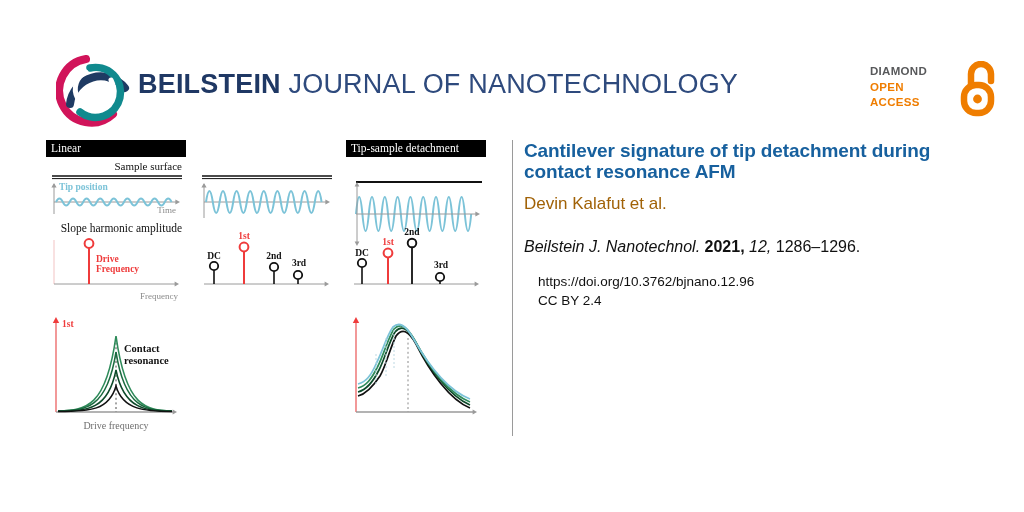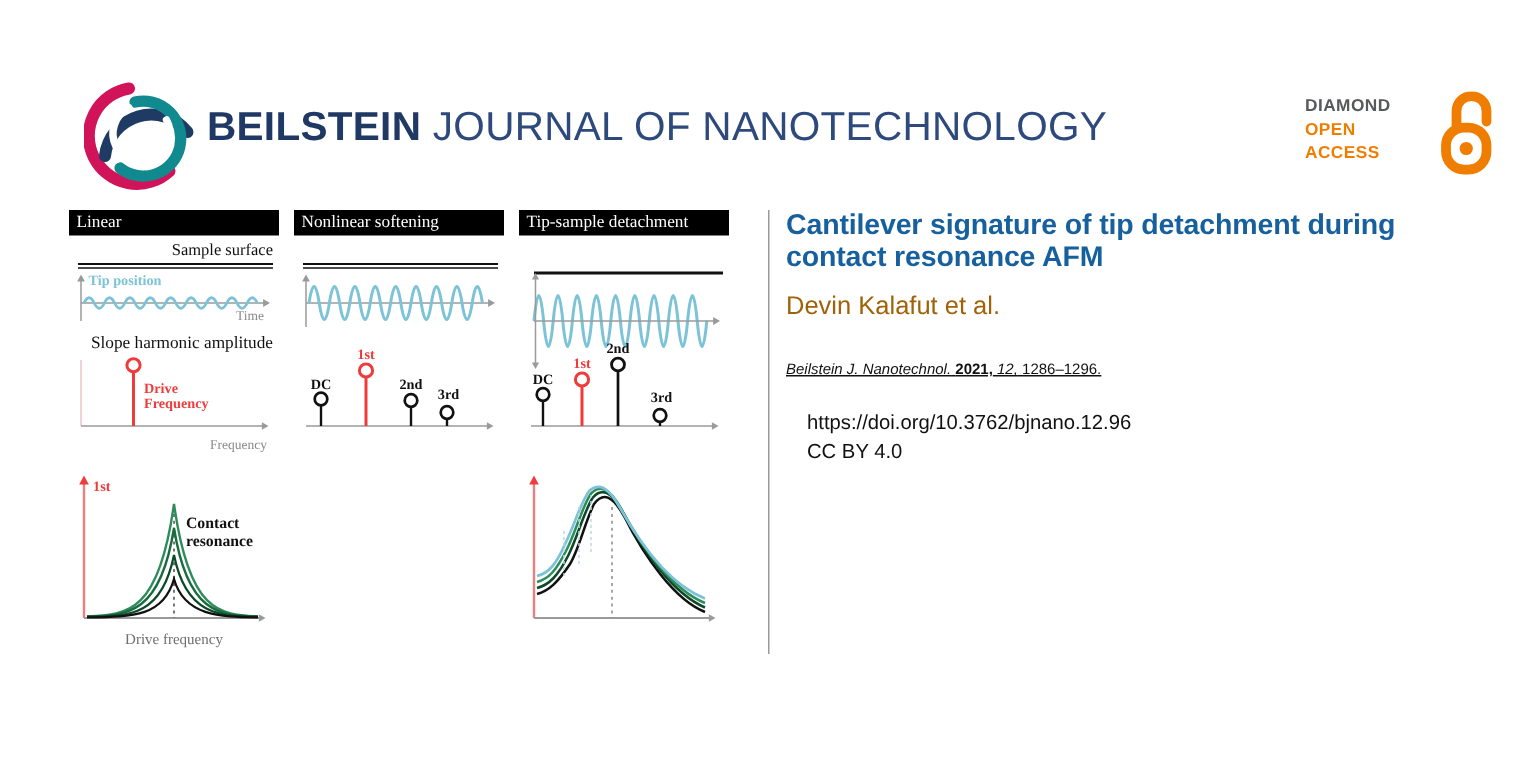--- a/index.html
+++ b/index.html
@@ -31,21 +31,21 @@
   
   .divider{position:absolute;left:512px;top:140px;width:1px;height:296px;background:#9a9a9a;}
 
   
   .meta{position:absolute;left:524px;top:140px;width:460px;}
   .art-title{
     color:#17609e;font-size:19px;font-weight:bold;line-height:21px;
     margin:0 0 12px 0;letter-spacing:-.1px;
   }
   .art-authors{color:#a16207;font-size:17px;line-height:20px;margin:0 0 24px 0;}
-  .art-cite{color:#111;font-size:10px;line-height:18px;margin:0 0 16px 0;text-decoration:underline;}
+  .art-cite{color:#111;font-size:16px;line-height:18px;margin:0 0 16px 0;}
   .art-cite .jname{font-style:italic;}
   .art-cite .yr{font-weight:bold;}
   .art-cite .vol{font-style:italic;}
   .art-doi{color:#111;font-size:13.5px;line-height:19px;margin:14px;}
 
   
   .figure{position:absolute;left:46px;top:140px;width:450px;height:296px;}
   .fig-col{position:absolute;top:0;width:140px;height:296px;}
   .col0{left:0;}
   .col1{left:150px;}
@@ -111,21 +111,21 @@
     <h1 class="art-title">Cantilever signature of tip detachment during contact resonance AFM</h1>
     <div class="art-authors">Devin Kalafut et al.</div>
     <div class="art-cite">
       <span class="jname">Beilstein J. Nanotechnol.</span>
       <span class="yr">2021,</span>
       <span class="vol">12,</span>
       <span>1286–1296.</span>
     </div>
     <div class="art-doi">
       <div>https://doi.org/10.3762/bjnano.12.96</div>
-      <div>CC BY 4.0</div>
+      <div>CC BY 2.4</div>
     </div>
   </div>
 
   <div class="figure">
 
     <div class="fig-col col0">
       <div class="panel-head">Linear</div>
 
       <div class="fig-top">
         <svg class="svgbox" width="140" height="146" viewBox="0 0 140 146" aria-hidden="true">
@@ -174,21 +174,20 @@
           <path d="M 12 103 C 40 102 60 100 70 28 C 80 100 100 102 126 103" fill="none" stroke="#2e8b5a" stroke-width="1.6"></path>
           <path d="M 12 103 C 40 102.4 61 101 70 44 C 79 101 100 102.4 126 103" fill="none" stroke="#1b6b40" stroke-width="1.6"></path>
           <path d="M 12 103.3 C 42 102.8 62 102 70 62 C 78 102 100 102.8 126 103.3" fill="none" stroke="#0d4a2a" stroke-width="1.5"></path>
           <path d="M 12 103.6 C 44 103.2 63 102.6 70 78 C 77 102.6 100 103.2 126 103.6" fill="none" stroke="#111111" stroke-width="1.5"></path>
           <text x="70" y="121" text-anchor="middle" font-size="10" fill="#6e6e6e">Drive frequency</text>
         </svg>
       </div>
     </div>
 
     <div class="fig-col col1">
-      <div class="panel-head">Nonlinear softening</div>
 
       <div class="fig-top">
         <svg class="svgbox" width="140" height="146" viewBox="0 0 140 146" aria-hidden="true">
           <line x1="6" y1="18" x2="136" y2="18" stroke="#111" stroke-width="1.4"></line>
           <line x1="6" y1="20.6" x2="136" y2="20.6" stroke="#111" stroke-width="1"></line>
           <line x1="8" y1="26" x2="8" y2="60" stroke="#9a9a9a" stroke-width="1"></line>
           <path d="M 8 25 l -2.6 4.6 h 5.2 z" fill="#9a9a9a"></path>
           <line x1="8" y1="44" x2="132" y2="44" stroke="#9a9a9a" stroke-width="1"></line>
           <path d="M 134 44 l -4.6 -2.6 v 5.2 z" fill="#9a9a9a"></path>
 

